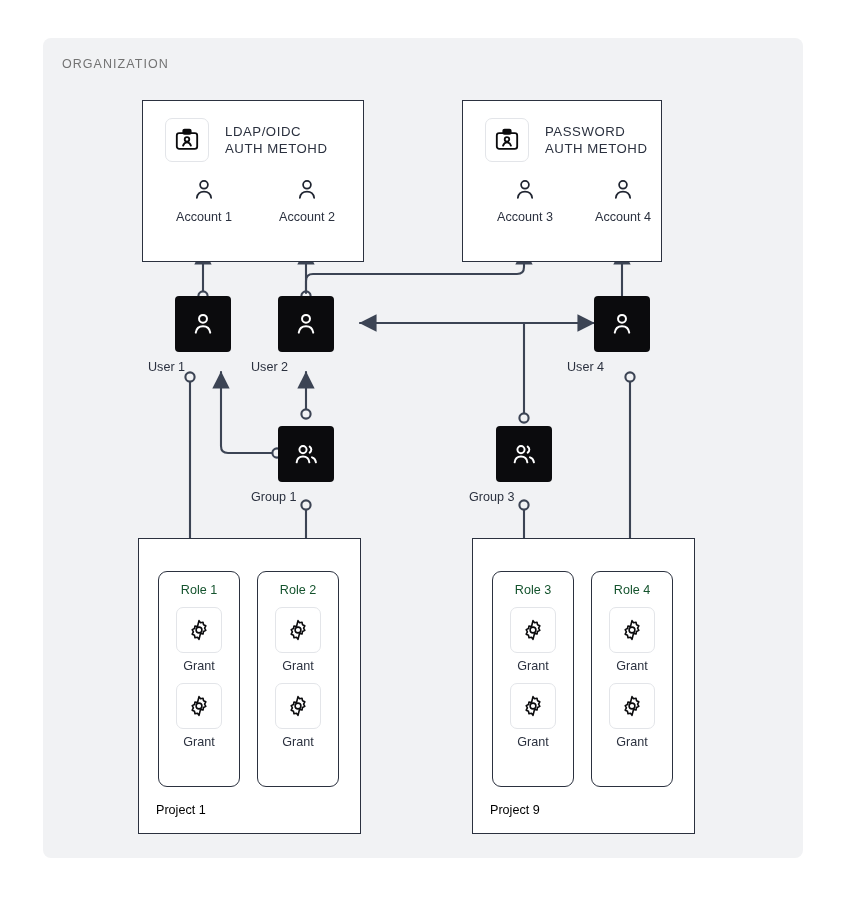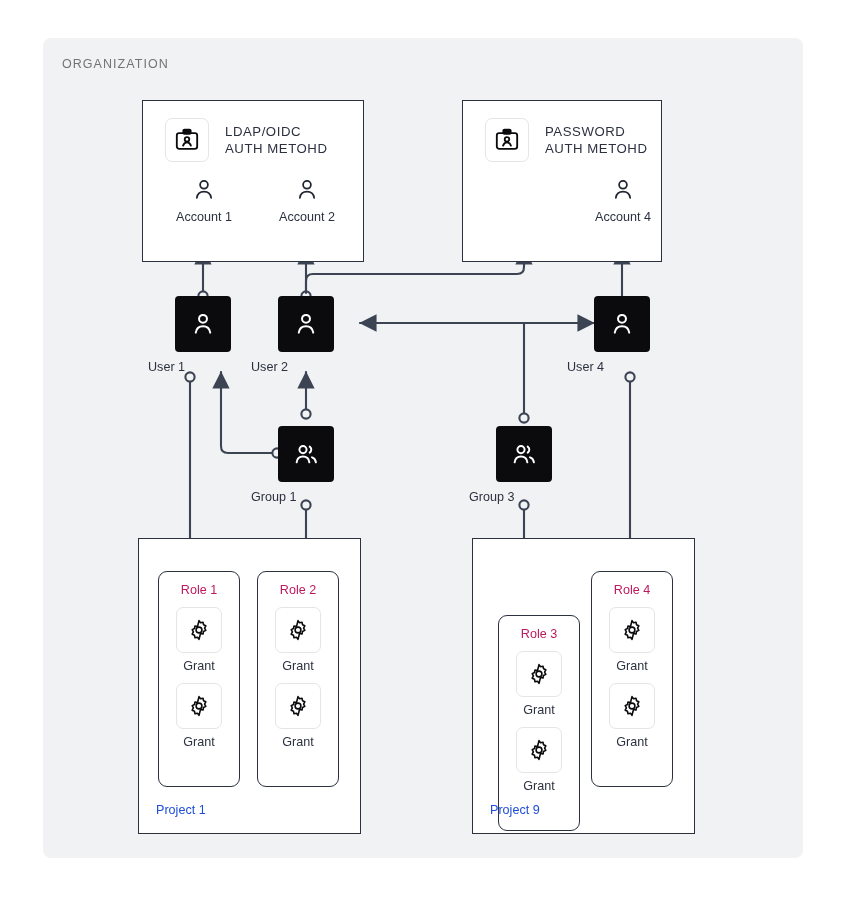--- a/index.html
+++ b/index.html
@@ -119,37 +119,37 @@
     position: absolute;
     background: #ffffff;
     border: 1.4px solid #2b313f;
     box-sizing: border-box;
   }
   .project .pname {
     position: absolute;
     left: 17px;
     bottom: 16px;
     font-size: 12.6px;
-    color: #1d4ed8;
+    color: #000000;
   }
   .role {
     position: absolute;
     top: 32px;
     width: 82px;
     height: 216px;
     border: 1.3px solid #2b313f;
     border-radius: 9px;
     background: #fff;
     box-sizing: border-box;
     text-align: center;
   }
   .role .rname {
     margin-top: 11px;
     font-size: 12.6px;
-    color: #be185d;
+    color: #14532d;
   }
   .grant {
     margin-top: 10px;
     text-align: center;
   }
   .grant .tile {
     width: 46px;
     height: 46px;
     border: 1.2px solid #e3e5e9;
     border-radius: 7px;
@@ -261,20 +261,29 @@
           <rect x="2.6" y="5.6" width="18.8" height="14.6" rx="2.2"></rect>
           <rect x="8.6" y="2.4" width="6.8" height="4" rx="1.1" fill="#0b0b0d"></rect>
           <circle cx="12" cy="11.4" r="2.1"></circle>
           <path d="M8.4 17.2c.6-2 2-3 3.6-3s3 1 3.6 3"></path>
         </svg>
       </div>
       <div class="auth-title">PASSWORD
 AUTH METOHD</div>
     </div>
 
+    <div class="account" style="left:7px; top:72px;">
+      <div class="glyph">
+        <svg width="26" height="26" viewBox="0 0 24 24" fill="none" stroke="#1f2430" stroke-width="1.6" stroke-linecap="round">
+          <circle cx="12" cy="7.2" r="3.6"></circle>
+          <path d="M5.4 19.2c.6-3.7 3.3-5.6 6.6-5.6s6 1.9 6.6 5.6"></path>
+        </svg>
+      </div>
+      <div class="caption">Account 3</div>
+    </div>
 
     <div class="account" style="left:105px; top:72px;">
       <div class="glyph">
         <svg width="26" height="26" viewBox="0 0 24 24" fill="none" stroke="#1f2430" stroke-width="1.6" stroke-linecap="round">
           <circle cx="12" cy="7.2" r="3.6"></circle>
           <path d="M5.4 19.2c.6-3.7 3.3-5.6 6.6-5.6s6 1.9 6.6 5.6"></path>
         </svg>
       </div>
       <div class="caption">Account 4</div>
     </div>
@@ -378,21 +387,21 @@
         </div>
         <div class="gname">Grant</div>
       </div>
     </div>
 
     <div class="pname">Project 1</div>
   </div>
 
   <div class="project" style="left:472px; top:538px; width:223px; height:296px;">
 
-    <div class="role" style="left:25px;margin-top:44px;">
+    <div class="role" style="left:19px;">
       <div class="rname">Role 3</div>
       <div class="grant">
         <div class="tile">
           <svg width="24" height="24" viewBox="0 0 24 24" fill="none" stroke="#0b0b0d" stroke-width="1.6" stroke-linecap="round" stroke-linejoin="round">
             <circle cx="12" cy="12" r="2.9"></circle>
             <path d="M12 2.6l1.5 2.1 2.5-.5.5 2.5 2.3 1.1-1.2 2.3 1.2 2.3-2.3 1.1-.5 2.5-2.5-.5L12 21.4l-1.5-2.1-2.5.5-.5-2.5-2.3-1.1 1.2-2.3-1.2-2.3 2.3-1.1.5-2.5 2.5.5z"></path>
           </svg>
         </div>
         <div class="gname">Grant</div>
       </div>

